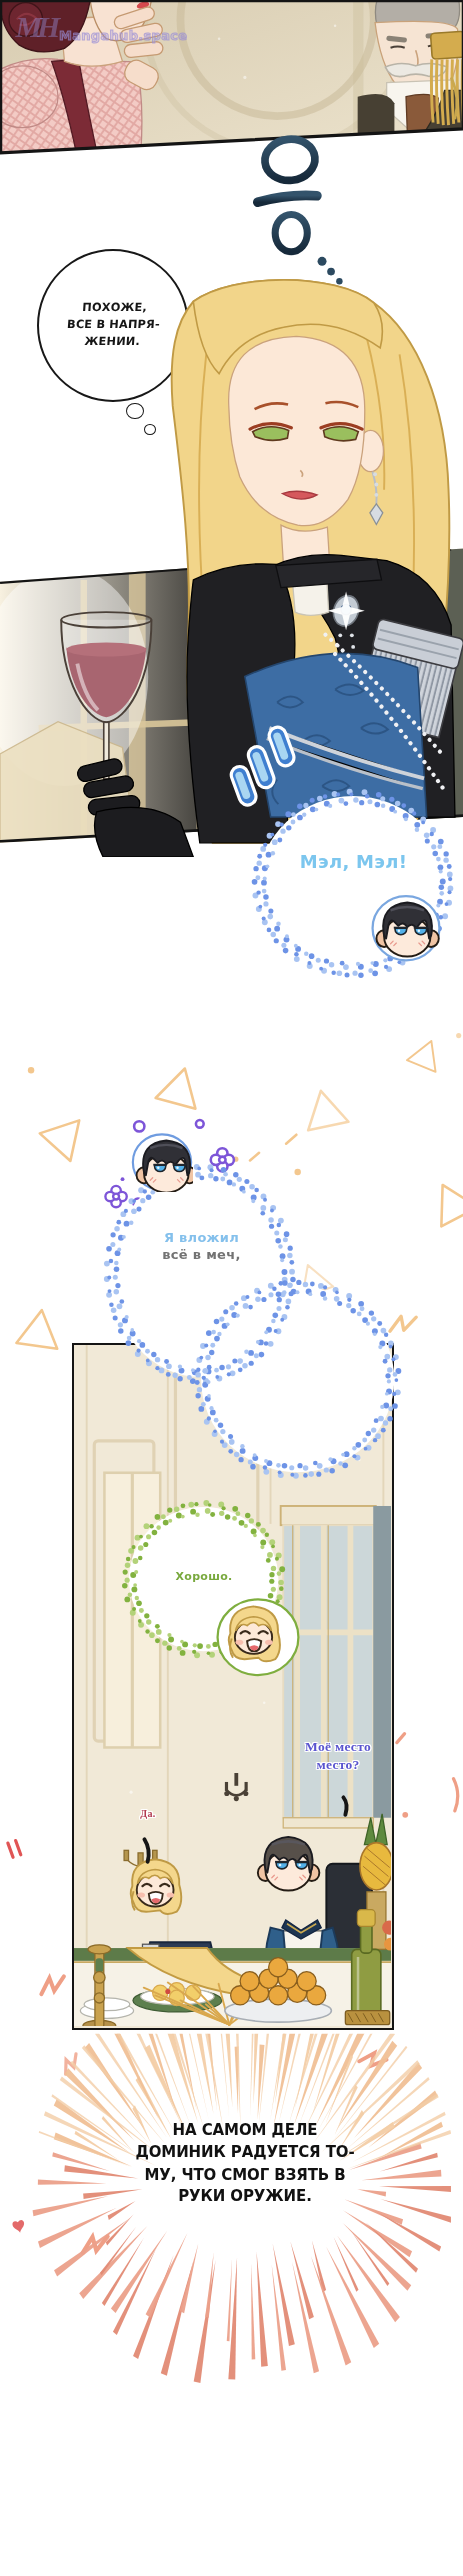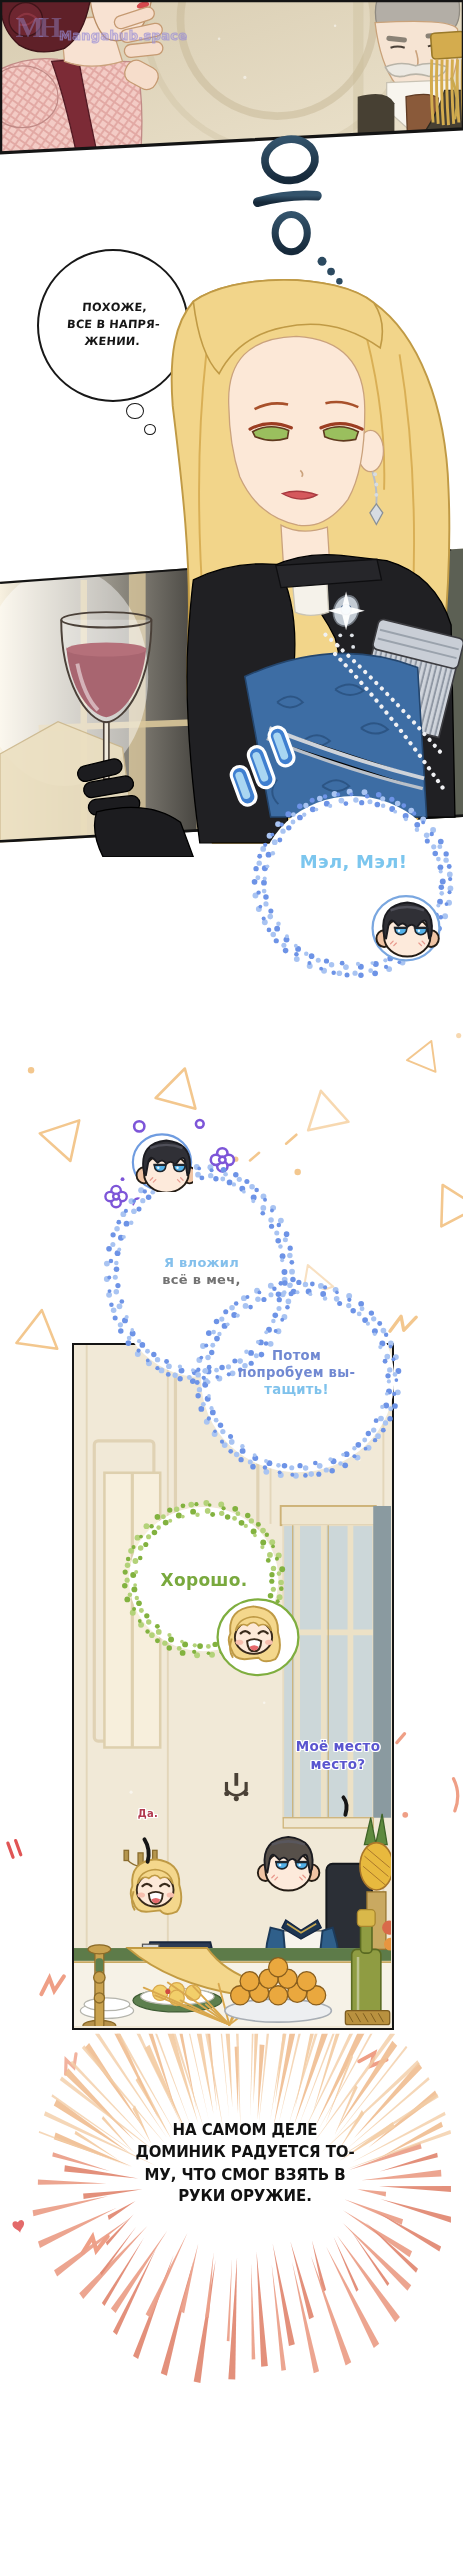--- a/index.html
+++ b/index.html
@@ -1,42 +1,42 @@
 <!DOCTYPE html>
 <html style="--mel_text: #7cc6ee; --sword_text: #84c0ec; --pull_text: #7189d2; --pull_text_light: #7fc2ec; --ok_text: #79a93e; --place_text: #5a55cf; --yes_text: #b23a50; --caption_text: #111111; --thought_text: #161616; --dot_blue: #6d93e6; --dot_blue_light: #a9c4f2; --dot_green: #82b23f; --dot_green_light: #b3d279; --burst_salmon: #eba08a; --burst_salmon2: #e28a74; --burst_tan: #f3cda6; --confetti_tan: #f3c78e; --flower_purple: #7d55d8; --watermark_purple: #9a90d8;font-size:10.3px"><head>
 <meta charset="utf-8">
 <style>
   html,body{margin:0;padding:0;background:#ffffff;}
   .page{position:relative;width:464px;height:2576px;background:#fff;overflow:hidden;
         font-family:"DejaVu Sans","Liberation Sans",sans-serif;}
   .abs{position:absolute;}
   svg{display:block;}
   
-  .wm-logo{left:15.5px;top:10.3px;font-family:"Liberation Serif",serif;font-weight:bold;
+  .wm-logo{left:15.5px;top:10.3px;font-family:"Liberation Serif",serif;font-style:italic;font-weight:bold;
     font-size:30px;letter-spacing:-5.2px;color:rgba(150,142,216,.42);}
   .wm-text{left:59px;top:28px;font-size:13px;font-weight:bold;letter-spacing:0.3px;
     color:rgba(164,156,226,.30);-webkit-text-stroke:1px rgba(150,140,214,.65);}
   
   .thought{left:37px;top:249px;width:148px;height:149px;background:#fff;border:2.3px solid #181818;
     border-radius:50%;display:flex;align-items:center;justify-content:center;text-align:center;}
   .thought-inner{font-weight:bold;font-size:11.3px;line-height:1.5;letter-spacing:0.2px;
     color:var(--thought_text,#161616);transform:skewX(-4deg) ;}
   .tcirc{background:#fff;border:1.9px solid #181818;border-radius:50%;}
   .tc1{left:126px;top:403px;width:15.5px;height:14px;}
   .tc2{left:144px;top:424px;width:9.7px;height:9px;}
   
   .btxt{font-weight:bold;text-align:center;letter-spacing:0.3px;}
   .mel-text{left:289px;top:851px;width:129px;font-size:18px;color:var(--mel_text);}
   .sword-text{left:137px;top:1229px;width:129px;font-size:13px;line-height:1.32;color:var(--sword_text);}
-  .sword-text .l1{color:var(--sword_text);margin-top:25px;} .sword-text .l2{color:#737373;}
+  .sword-text .l1{color:var(--sword_text);} .sword-text .l2{color:#737373;}
   .pull-text{left:214px;top:1347px;width:165px;font-size:13.2px;line-height:1.3;color:var(--pull_text);}
   .pull-text .l3{color:var(--pull_text_light);}
-  .ok-text{left:146px;top:1570px;width:116px;font-size:17px;color:var(--ok_text);}
+  .ok-text{left:146px;top:1570px;width:116px;font-size:11px;color:var(--ok_text);}
   .halo{text-shadow:-1.3px 0 #fff,1.3px 0 #fff,0 -1.3px #fff,0 1.3px #fff,
-        -1px -1px #fff,1px -1px #fff,-1px 1px #fff,1px 1px #fff;}
+        -1px -1px #fff,1px -1px #fff,-1px 1px #fff,1px 1px #fff;font-family:Liberation Serif, serif;}
   .place-text{left:277px;top:1738px;width:122px;font-size:13.5px;line-height:1.3;color:var(--place_text);}
   .yes-text{left:122px;top:1808px;width:52px;font-size:10px;color:var(--yes_text);}
   
   .caption{left:97px;top:2121px;width:296px;text-align:center;font-weight:800;
     font-size:15px;line-height:1.42;letter-spacing:-0.1px;color:var(--caption_text,#111);
     transform:scaleY(1.04);}
   
   .dinner{left:72px;top:1343px;width:322px;height:687px;border:2.6px solid #141414;
     box-sizing:border-box;overflow:hidden;background:#f1e9d7;}
   .decor{left:0;top:0;pointer-events:none;}
@@ -1268,25 +1268,20 @@
   <svg class="abs" style="left:131px;top:1130px" width="62" height="62" viewBox="0 0 100 100">
     <ellipse cx="50" cy="52" rx="47" ry="45" fill="#ffffff" stroke="#6f9ce0" stroke-width="3.5"></ellipse>
     <use href="#chibiBoy" x="7" y="7" width="86" height="86"></use>
   </svg>
 
   <div class="abs btxt sword-text">
     <div class="l1">Я вложил</div>
     <div class="l2">всё в меч,</div>
   </div>
 
-  <div class="abs btxt pull-text">
-    <div class="l1">Потом</div>
-    <div class="l2">попробуем вы-</div>
-    <div class="l3">тащить!</div>
-  </div>
 
   <div class="abs btxt ok-text">Хорошо.</div>
 
   <svg class="abs" style="left:215px;top:1596px" width="86" height="85" viewBox="0 0 134 132">
     <ellipse cx="67" cy="64" rx="63" ry="59" fill="#ffffff" stroke="#7fae3f" stroke-width="3.5"></ellipse>
     <use href="#chibiGirl" x="10" y="6" width="116" height="116"></use>
   </svg>
 
   <div class="abs btxt halo place-text">
     <div>Моё место</div>

